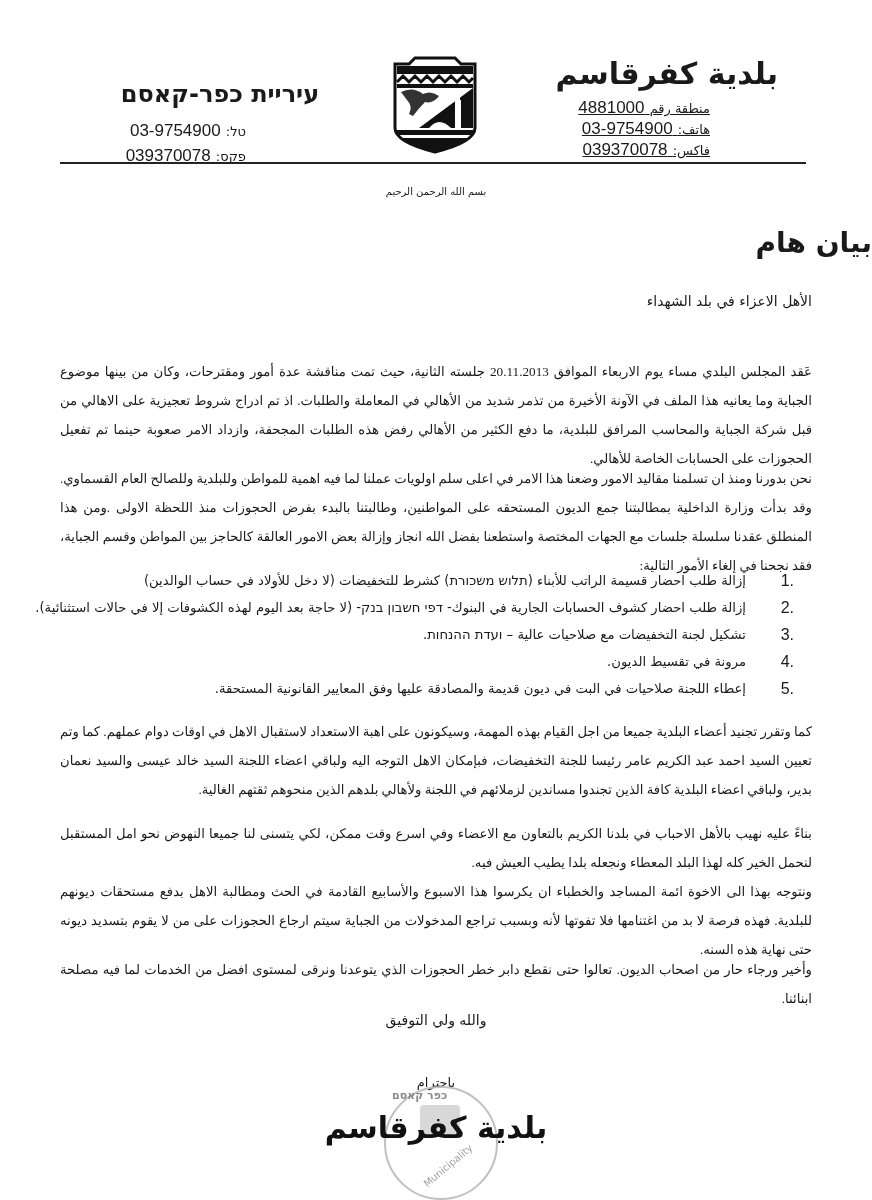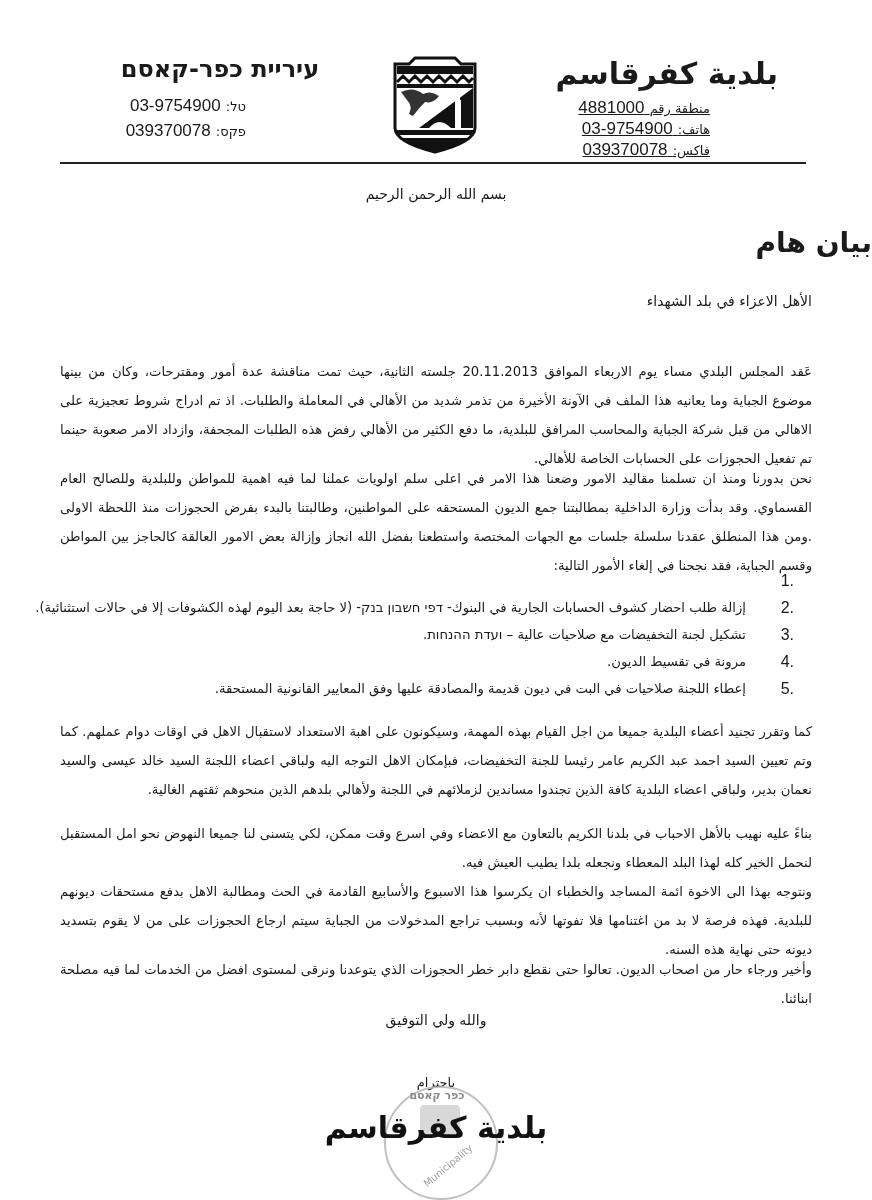--- a/index.html
+++ b/index.html
@@ -7,53 +7,53 @@
     width: 872px; height: 1200px; position: relative; overflow: hidden;
     font-family: "DejaVu Sans", sans-serif; color: #1a1a1a;
   }
   .abs { position: absolute; }
 
   
   .hdr-ar { right: 92px; top: 56px; width: 260px; direction: rtl; text-align: right; }
   .hdr-ar .name { font-size: 30px; font-weight: bold; line-height: 36px; margin: 0 0 6px 0; padding-right: 2px; letter-spacing: 0; }
   .hdr-ar .line { font-size: 16px; line-height: 20px; padding-right: 70px; text-decoration: underline; }
   .hdr-he { left: 100px; top: 52px; width: 220px; direction: rtl; text-align: right; }
-  .hdr-he .name { font-size: 24px; font-weight: bold; line-height: 34px; margin-bottom: 8px; text-align: center; padding-left: 20px; }
+  .hdr-he .name { font-size: 24px; font-weight: bold; line-height: 34px; margin-bottom: 8px; text-align: center; padding-left: 20px; margin-top: 25px; }
   .hdr-he .line { font-size: 16px; line-height: 24px; padding-right: 74px; }
   .num { direction: ltr; unicode-bidi: embed; font-family: "Liberation Sans Narrow","Liberation Sans", sans-serif; font-size: 17px; }
   .lbl { font-size: 13px; }
 
   .logo { left: 389px; top: 56px; width: 92px; height: 98px; }
   .hr { left: 60px; top: 162px; width: 746px; height: 2px; background: #222; }
 
   
-  .basmala { left: 0; width: 872px; top: 186px; text-align: center; font-size: 14px; direction: rtl; }
+  .basmala { left: 0; width: 872px; top: 186px; text-align: center; font-size: 10px; direction: rtl; }
   .title { left: 0; width: 872px; top: 226px; font-size: 28px; font-weight: bold; direction: rtl; }
 
   .greet { right: 60px; top: 289px; direction: rtl; text-align: right; font-size: 14px; line-height: 25px; }
 
-  .para { right: 60px; width: 752px; direction: rtl; text-align: justify; text-align-last: right; font-size: 13.2px; line-height: 29px; }
+  .para { right: 60px; width: 752px; direction: rtl; text-align: justify; text-align-last: right; font-size: 13.2px; line-height: 29px; font-family: Liberation Serif, serif; }
   .p1 { top: 357px; }
   .p2 { top: 464px; }
   .p3 { top: 717px; }
   .p4 { top: 819px; }
   .p5 { top: 877px; }
   .p6 { top: 955px; }
 
   .list { right: 60px; width: 752px; top: 567px; direction: rtl; font-size: 13.2px; }
   .li { position: relative; height: 27px; line-height: 27px; }
   .li .n { position: absolute; right: 18px; direction: ltr; font-family: "Liberation Sans", sans-serif; font-size: 16px; }
   .li .t { position: absolute; right: 66px; white-space: nowrap; }
 
   .closing { left: 0; width: 872px; top: 1012px; text-align: center; font-size: 14px; direction: rtl; }
   .regards { left: 0; width: 872px; top: 1075px; text-align: center; font-size: 13px; direction: rtl; }
 
   .stamp { left: 384px; top: 1086px; width: 110px; height: 110px; border-radius: 50%;
     border: 2px solid #b9b9b9; opacity: 0.9; }
-  .stamp-top { left: 392px; top: 1089px; width: 90px; text-align: center; font-size: 11px; color: #8a8a8a; font-weight: bold; }
+  .stamp-top { left: 392px; top: 1089px; width: 90px; text-align: left; font-size: 11px; color: #8a8a8a; font-weight: bold; }
   .stamp-bottom { left: 400px; top: 1160px; width: 96px; text-align: center; font-size: 10px; color: #a0a0a0; transform: rotate(-40deg); }
   .stamp-mid { left: 420px; top: 1105px; width: 40px; height: 30px; background: #d8d8d8; border-radius: 4px; }
   .signature { left: 0; width: 872px; top: 1110px; text-align: center; font-size: 30px; font-weight: bold; direction: rtl; color: #111; }
 </style>
 </head>
 <body>
 
 <div class="abs hdr-ar">
   <div class="name">بلدية كفرقاسم</div>
   <div class="line">
@@ -106,20 +106,21 @@
 <div class="abs greet">
   <div>الأهل الاعزاء في بلد الشهداء</div>
 </div>
 
 <div class="abs para p1">عَقد المجلس البلدي مساء يوم الاربعاء الموافق 20.11.2013 جلسته الثانية، حيث تمت مناقشة عدة أمور ومقترحات، وكان من بينها موضوع الجباية وما يعانيه هذا الملف في الآونة الأخيرة من تذمر شديد من الأهالي في المعاملة والطلبات. اذ تم ادراج شروط تعجيزية على الاهالي من قبل شركة الجباية والمحاسب المرافق للبلدية، ما دفع الكثير من الأهالي رفض هذه الطلبات المجحفة، وازداد الامر صعوبة حينما تم تفعيل الحجوزات على الحسابات الخاصة للأهالي.</div>
 <div class="abs para p2">نحن بدورنا ومنذ ان تسلمنا مقاليد الامور وضعنا هذا الامر في اعلى سلم اولويات عملنا لما فيه اهمية للمواطن وللبلدية وللصالح العام القسماوي. وقد بدأت وزارة الداخلية بمطالبتنا جمع الديون المستحقه على المواطنين، وطالبتنا بالبدء بفرض الحجوزات منذ اللحظة الاولى .ومن هذا المنطلق عقدنا سلسلة جلسات مع الجهات المختصة واستطعنا بفضل الله انجاز وإزالة بعض الامور العالقة كالحاجز بين المواطن وقسم الجباية، فقد نجحنا في إلغاء الأمور التالية:</div>
 
 <div class="abs list">
   <div class="li">
     <span class="n">1.</span>
+    <span class="t">إزالة طلب احضار قسيمة الراتب للأبناء (תלוש משכורת) كشرط للتخفيضات (لا دخل للأولاد في حساب الوالدين)</span>
   </div>
   <div class="li">
     <span class="n">2.</span>
     <span class="t">إزالة طلب احضار كشوف الحسابات الجارية في البنوك- דפי חשבון בנק- (لا حاجة بعد اليوم لهذه الكشوفات إلا في حالات استثنائية).</span>
   </div>
   <div class="li">
     <span class="n">3.</span>
     <span class="t">تشكيل لجنة التخفيضات مع صلاحيات عالية – ועדת ההנחות.</span>
   </div>
   <div class="li">

